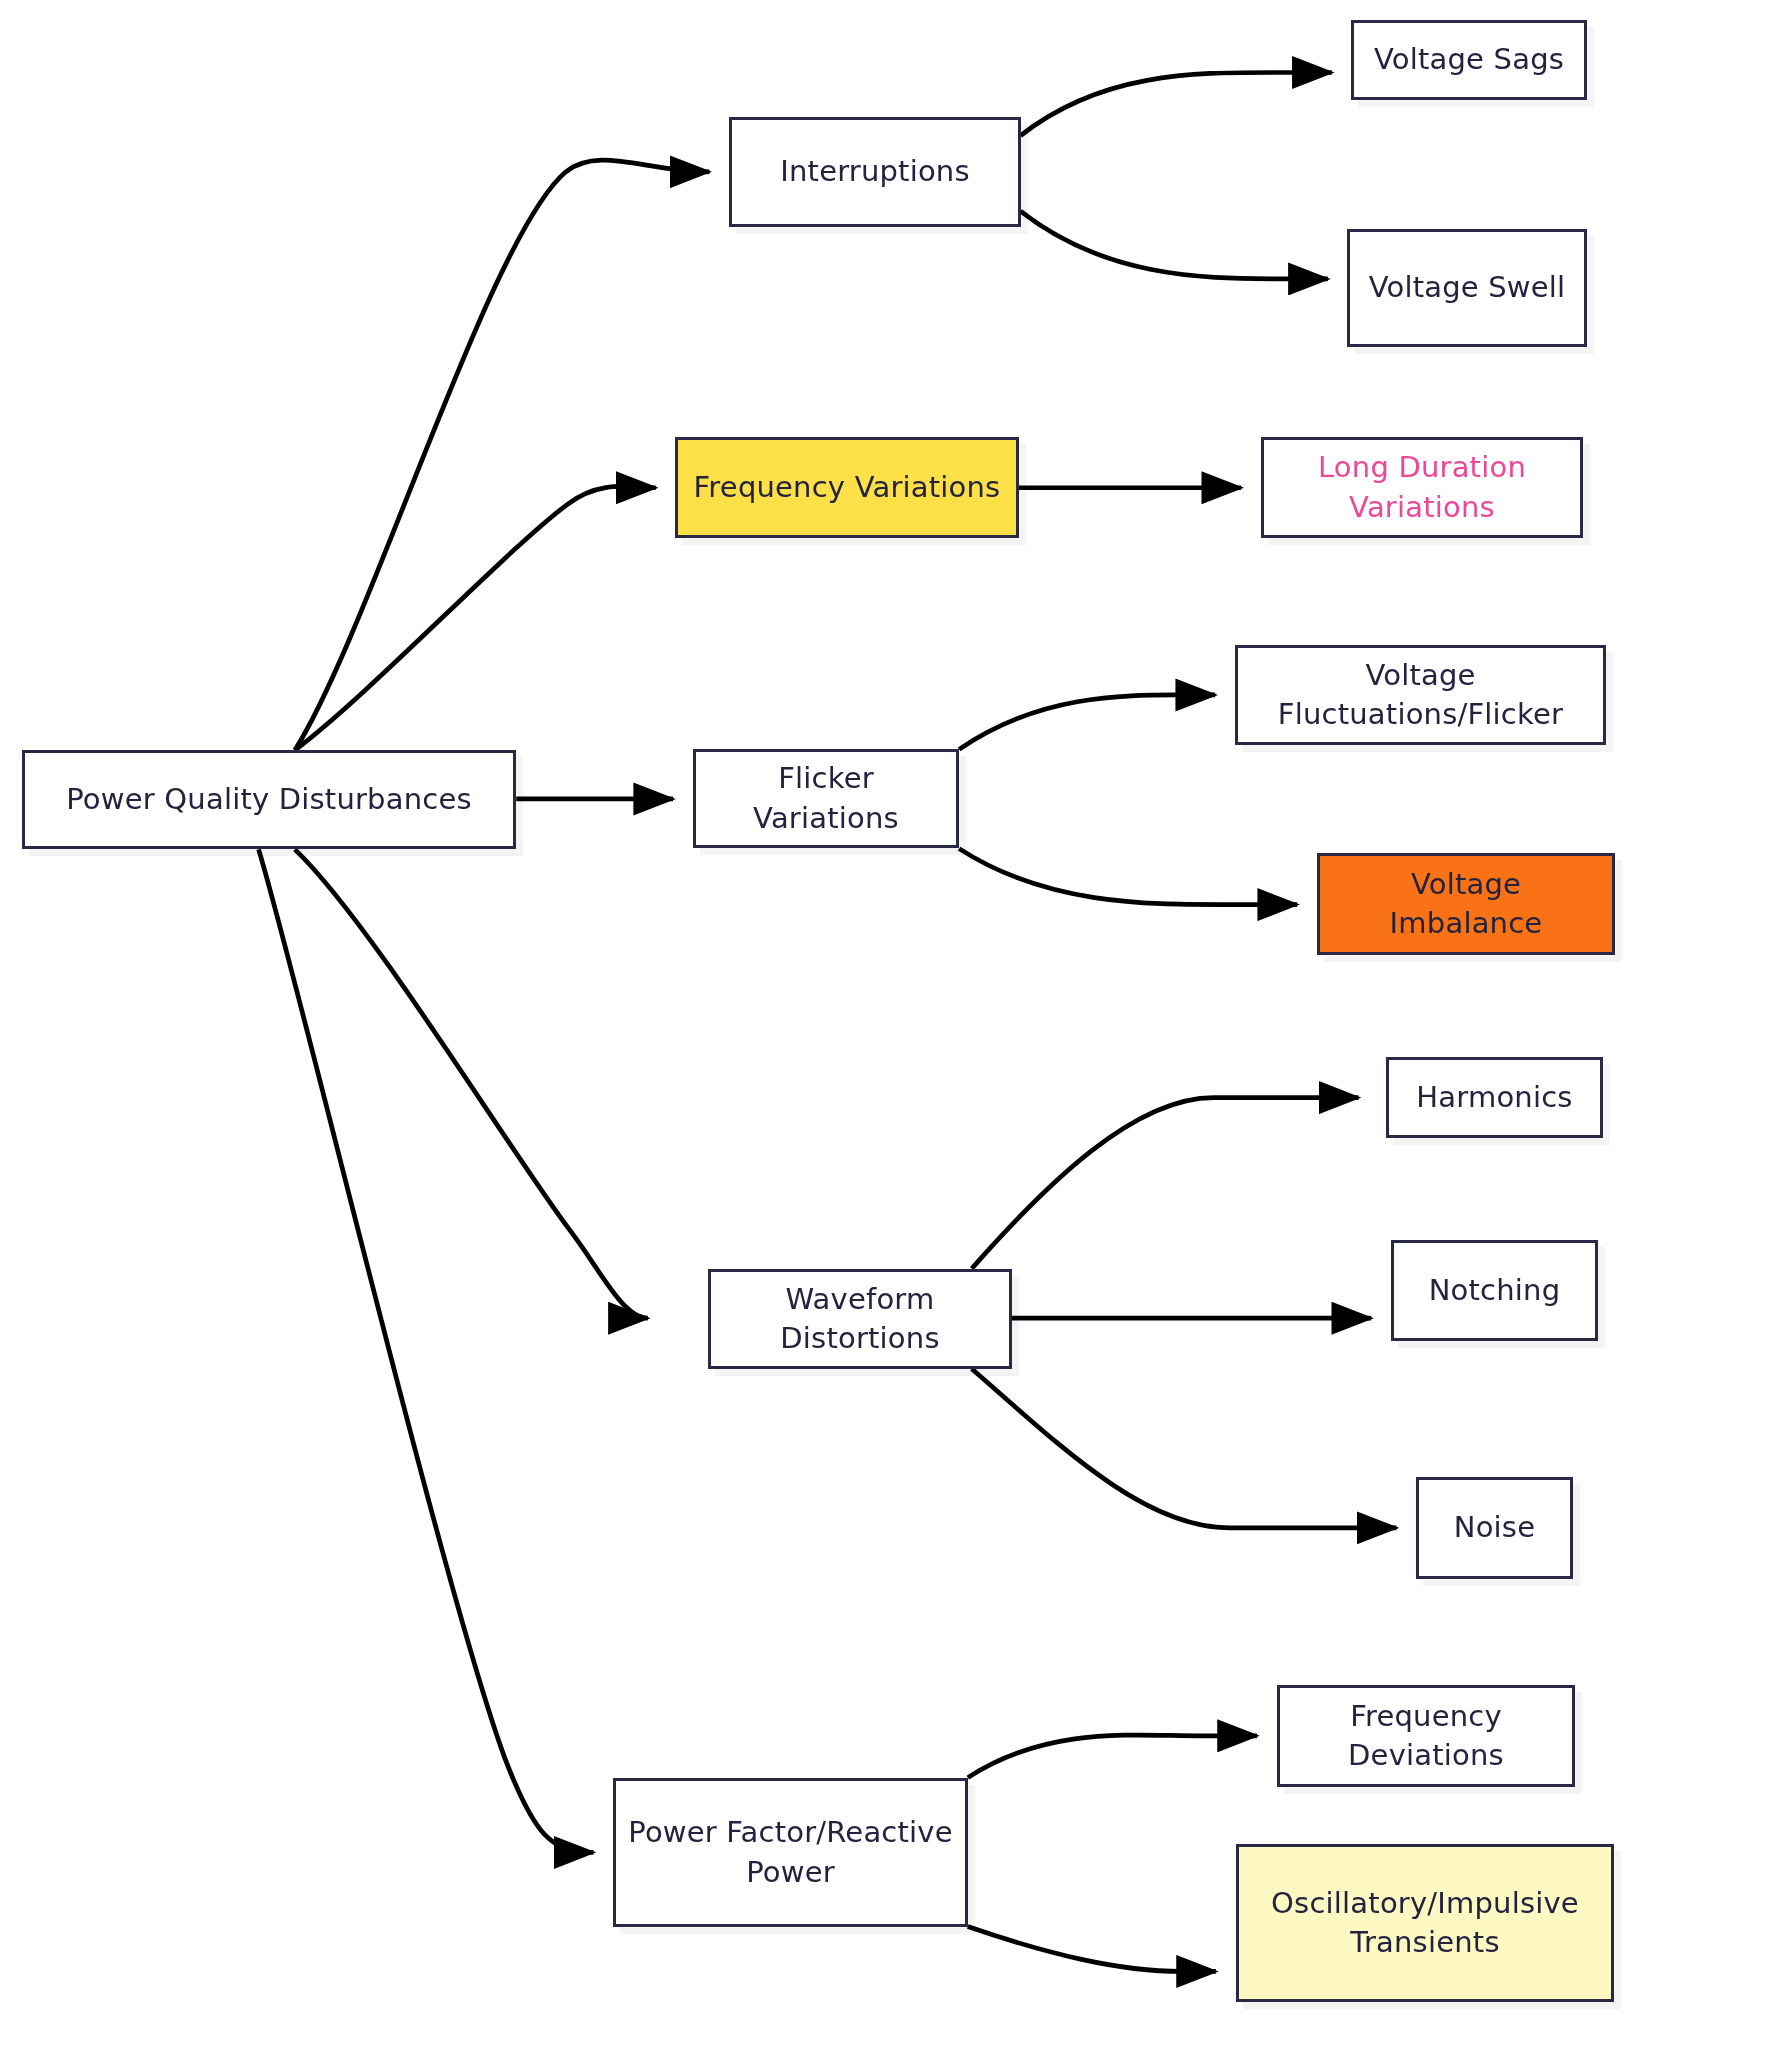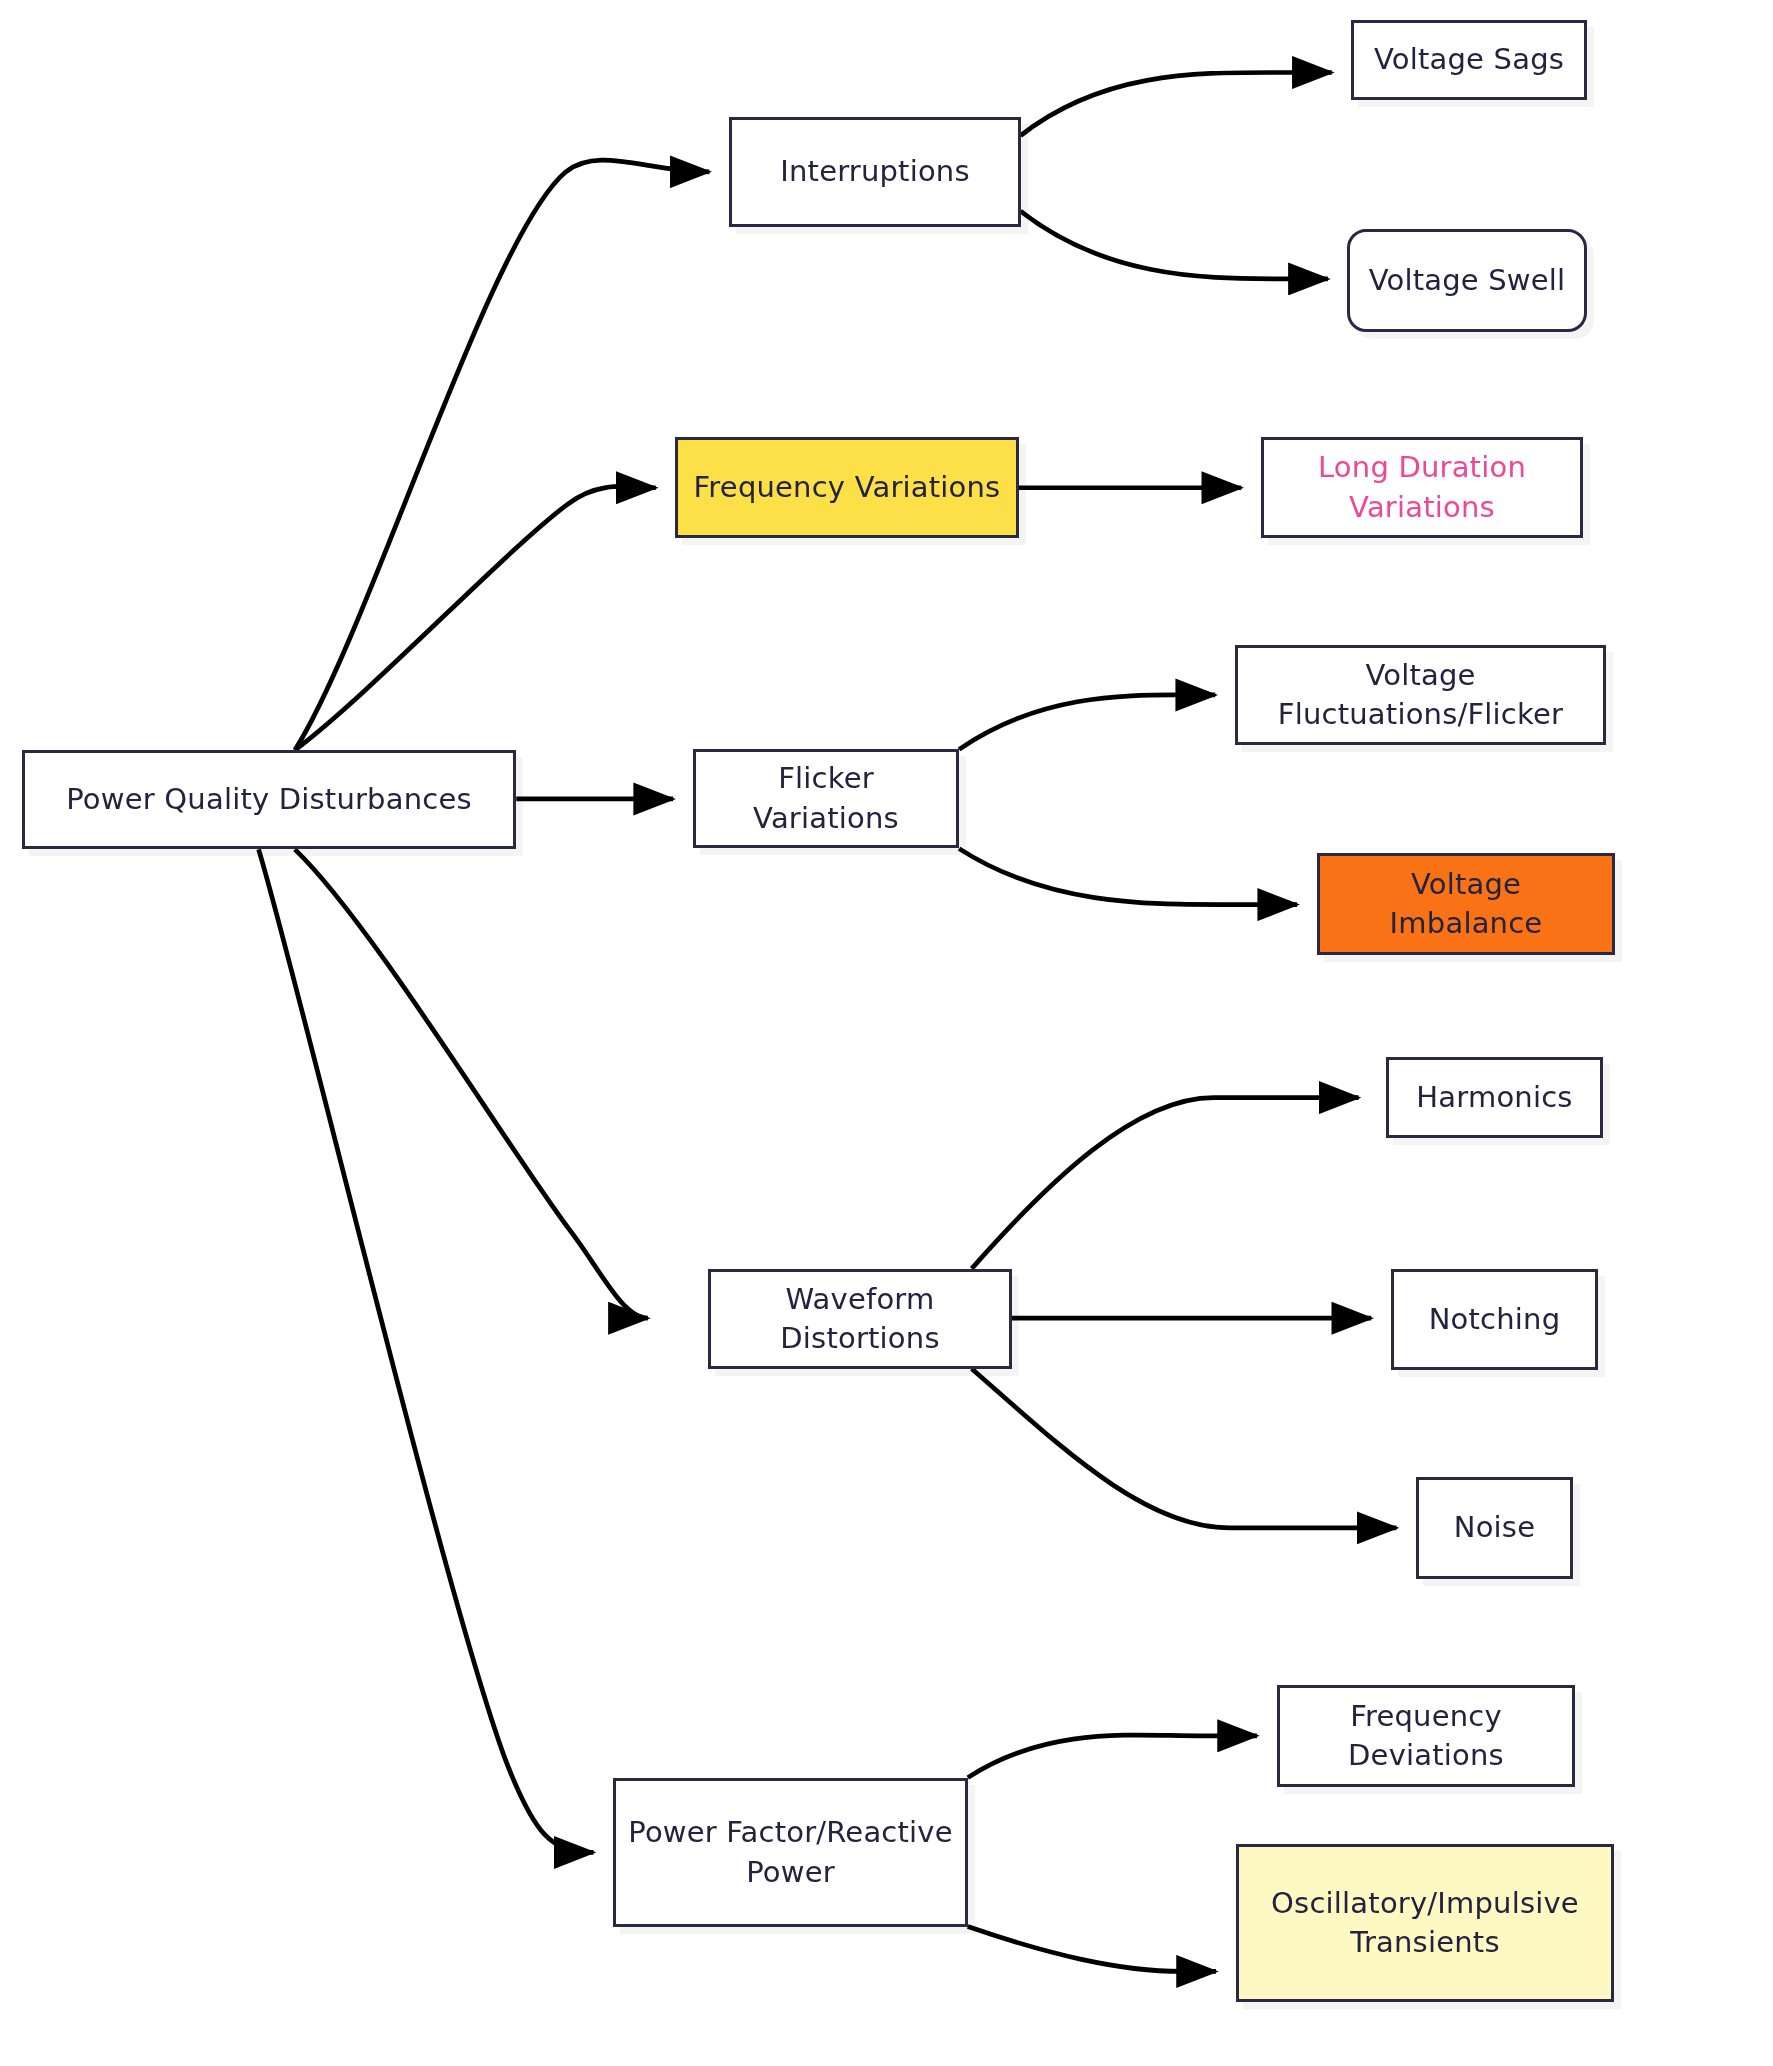--- a/index.html
+++ b/index.html
@@ -78,21 +78,21 @@
   <div id="node-layer">
       <div class="node" style="left: 22px; top: 750px; width: 494px; height: 99px; border-color: rgb(40, 42, 68); background: rgb(255, 255, 255); color: rgb(35, 35, 63);">
         <span class="lbl">Power Quality Disturbances</span>
       </div>
       <div class="node" style="left: 729px; top: 117px; width: 292px; height: 110px; border-color: rgb(40, 42, 68); background: rgb(255, 255, 255); color: rgb(35, 35, 63);">
         <span class="lbl">Interruptions</span>
       </div>
       <div class="node" style="left: 1351px; top: 19.7px; width: 236px; height: 80px; border-color: rgb(40, 42, 68); background: rgb(255, 255, 255); color: rgb(35, 35, 63);">
         <span class="lbl">Voltage Sags</span>
       </div>
-      <div class="node" style="left: 1347px; top: 229px; width: 240px; height: 103px; border-color: rgb(40, 42, 68); background: rgb(255, 255, 255); color: rgb(35, 35, 63); border-radius: 19px;">
+      <div class="node" style="left: 1347px; top: 229px; width: 240px; height: 118px; border-color: rgb(40, 42, 68); background: rgb(255, 255, 255); color: rgb(35, 35, 63);">
         <span class="lbl">Voltage Swell</span>
       </div>
       <div class="node" style="left: 675px; top: 437px; width: 344px; height: 101px; border-color: rgb(40, 42, 68); background: #fde047; color: rgb(35, 35, 63);">
         <span class="lbl">Frequency Variations</span>
       </div>
       <div class="node" style="left: 1261px; top: 437px; width: 322px; height: 101px; border-color: rgb(40, 42, 68); background: rgb(255, 255, 255); color: #ec4899;">
         <span class="lbl">Long Duration Variations</span>
       </div>
       <div class="node" style="left: 693px; top: 749px; width: 266px; height: 99px; border-color: rgb(40, 42, 68); background: rgb(255, 255, 255); color: rgb(35, 35, 63);">
         <span class="lbl">Flicker Variations</span>
@@ -102,21 +102,21 @@
       </div>
       <div class="node" style="left: 1317px; top: 853px; width: 298px; height: 102px; border-color: rgb(40, 42, 68); background: #f97316; color: rgb(35, 35, 63);">
         <span class="lbl">Voltage Imbalance</span>
       </div>
       <div class="node" style="left: 667px; top: 1269px; width: 304px; height: 100px; border-color: rgb(40, 42, 68); background: rgb(255, 255, 255); color: rgb(35, 35, 63); margin-left: 41px;">
         <span class="lbl">Waveform Distortions</span>
       </div>
       <div class="node" style="left: 1378px; top: 1057px; width: 217px; height: 81px; border-color: rgb(40, 42, 68); background: rgb(255, 255, 255); color: rgb(35, 35, 63); margin-left: 8px;">
         <span class="lbl">Harmonics</span>
       </div>
-      <div class="node" style="left: 1391px; top: 1269px; width: 207px; height: 101px; border-color: rgb(40, 42, 68); background: rgb(255, 255, 255); color: rgb(35, 35, 63);">
+      <div class="node" style="left: 1391px; top: 1240px; width: 207px; height: 101px; border-color: rgb(40, 42, 68); background: rgb(255, 255, 255); color: rgb(35, 35, 63);">
         <span class="lbl">Notching</span>
       </div>
       <div class="node" style="left: 1416px; top: 1477px; width: 157px; height: 102px; border-color: rgb(40, 42, 68); background: rgb(255, 255, 255); color: rgb(35, 35, 63);">
         <span class="lbl">Noise</span>
       </div>
       <div class="node" style="left: 613px; top: 1778px; width: 355px; height: 149px; border-color: rgb(40, 42, 68); background: rgb(255, 255, 255); color: rgb(35, 35, 63);">
         <span class="lbl">Power Factor/Reactive
 Power</span>
       </div>
       <div class="node" style="left: 1277px; top: 1685px; width: 298px; height: 102px; border-color: rgb(40, 42, 68); background: rgb(255, 255, 255); color: rgb(35, 35, 63);">

